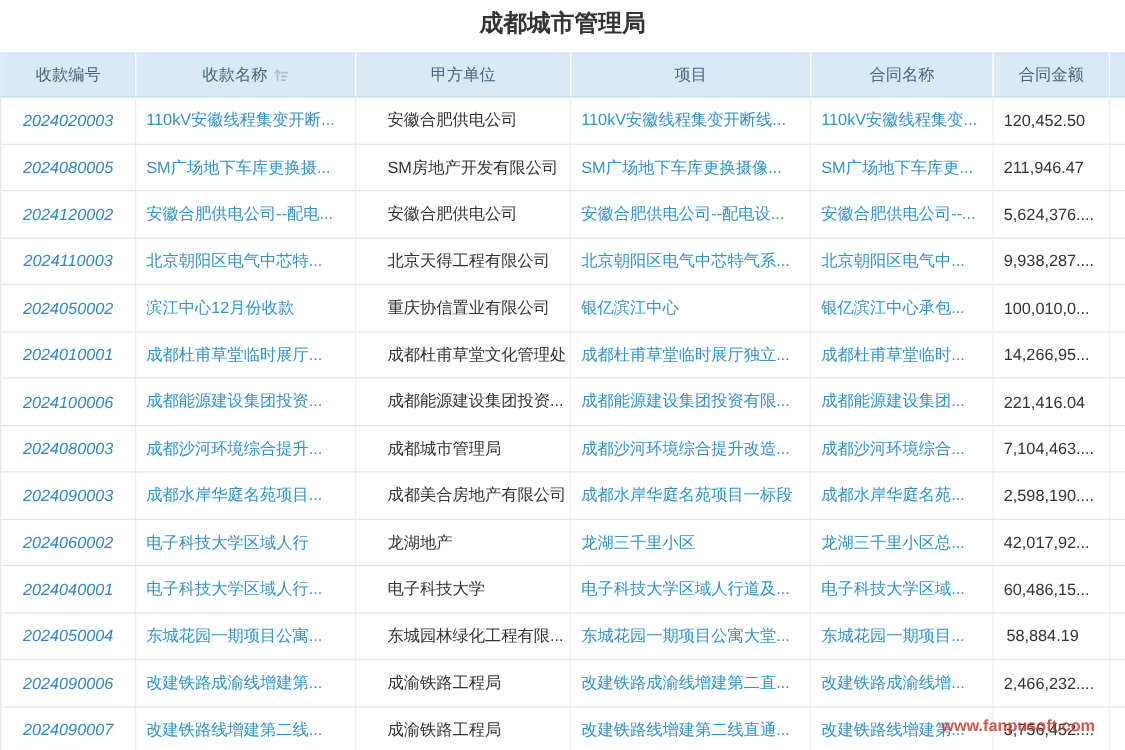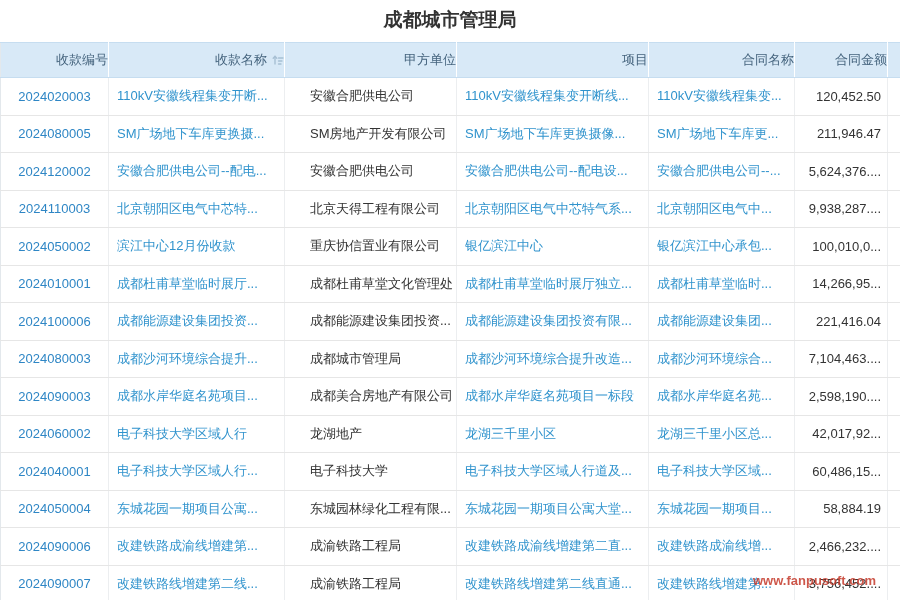--- a/index.html
+++ b/index.html
@@ -4,29 +4,29 @@
 <style>
   html,body{margin:0;padding:0;width:900px;height:600px;overflow:hidden;background:#fff;
     font-family:"Liberation Sans","DejaVu Sans",sans-serif;}
   .page{position:relative;width:900px;height:600px;}
   .page-title{height:42px;line-height:40px;text-align:center;font-size:19px;font-weight:bold;color:#333;}
   table{width:900px;border-collapse:collapse;table-layout:fixed;}
   col.c1{width:108px}col.c2{width:176px}col.c3{width:172px}col.c4{width:192px}
   col.c5{width:146px}col.c6{width:93px}col.c7{width:13px}
   th{background:#d8e9f7;height:34px;font-size:13px;font-weight:normal;color:#45647e;
      border-right:1px solid #ffffff;border-top:1px solid #c6ddf0;border-bottom:1px solid #c6ddf0;
-     text-align:right;padding:0;white-space:nowrap;}
+     text-align:center;padding:0;white-space:nowrap;}
   th:last-child{border-right:none;}
   td{height:36.5px;font-size:13px;color:#333;border-bottom:1px solid #e6e6e6;border-right:1px solid #eceef0;
      padding:0 8px;white-space:nowrap;overflow:hidden;background:#fff;}
   td:last-child{border-right:none;}
-  .c-id{text-align:center;color:#2e86c5;}
+  .c-id{text-align:center;color:#2e86c5;font-style:italic;}
   .c-name,.c-project,.c-contract{color:#3093cd;}
   .c-party{color:#333;padding-left:25px;}
-  .c-amount{text-align:right;padding-right:6px;color:#333;}
+  .c-amount{text-align:right;padding-right:24px;color:#333;}
   .c-gutter{padding:0;}
   table{border-left:1px solid #e3e8ec;border-right:1px solid #e3e8ec;}
   .th-flex{display:inline-flex;align-items:center;gap:5px;}
   .sort-icon{display:inline-flex;opacity:.85;cursor:pointer;}
   .watermark{position:absolute;right:5px;bottom:12px;width:138px;opacity:.85;pointer-events:none;}
   .wm-top{display:flex;align-items:center;gap:2px;}
   .wm-brand{font-size:26px;font-weight:bold;color:rgba(125,136,152,.88);letter-spacing:1px;white-space:nowrap;}
   .wm-url{font-size:13px;font-weight:bold;color:#c53a2b;margin-top:-7px;margin-left:-4px;white-space:nowrap;}
 </style>
 </head>

